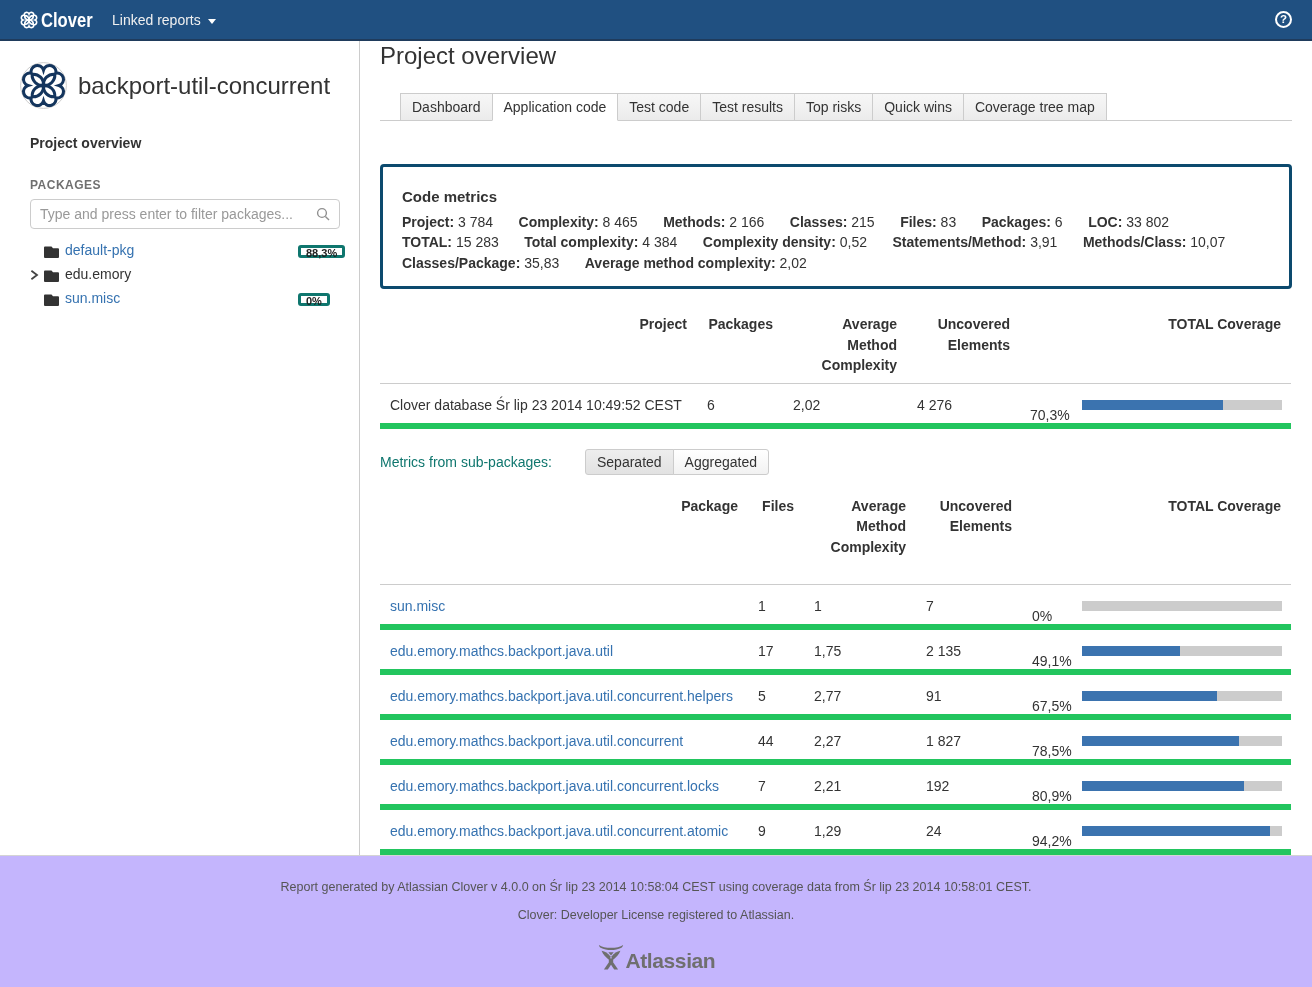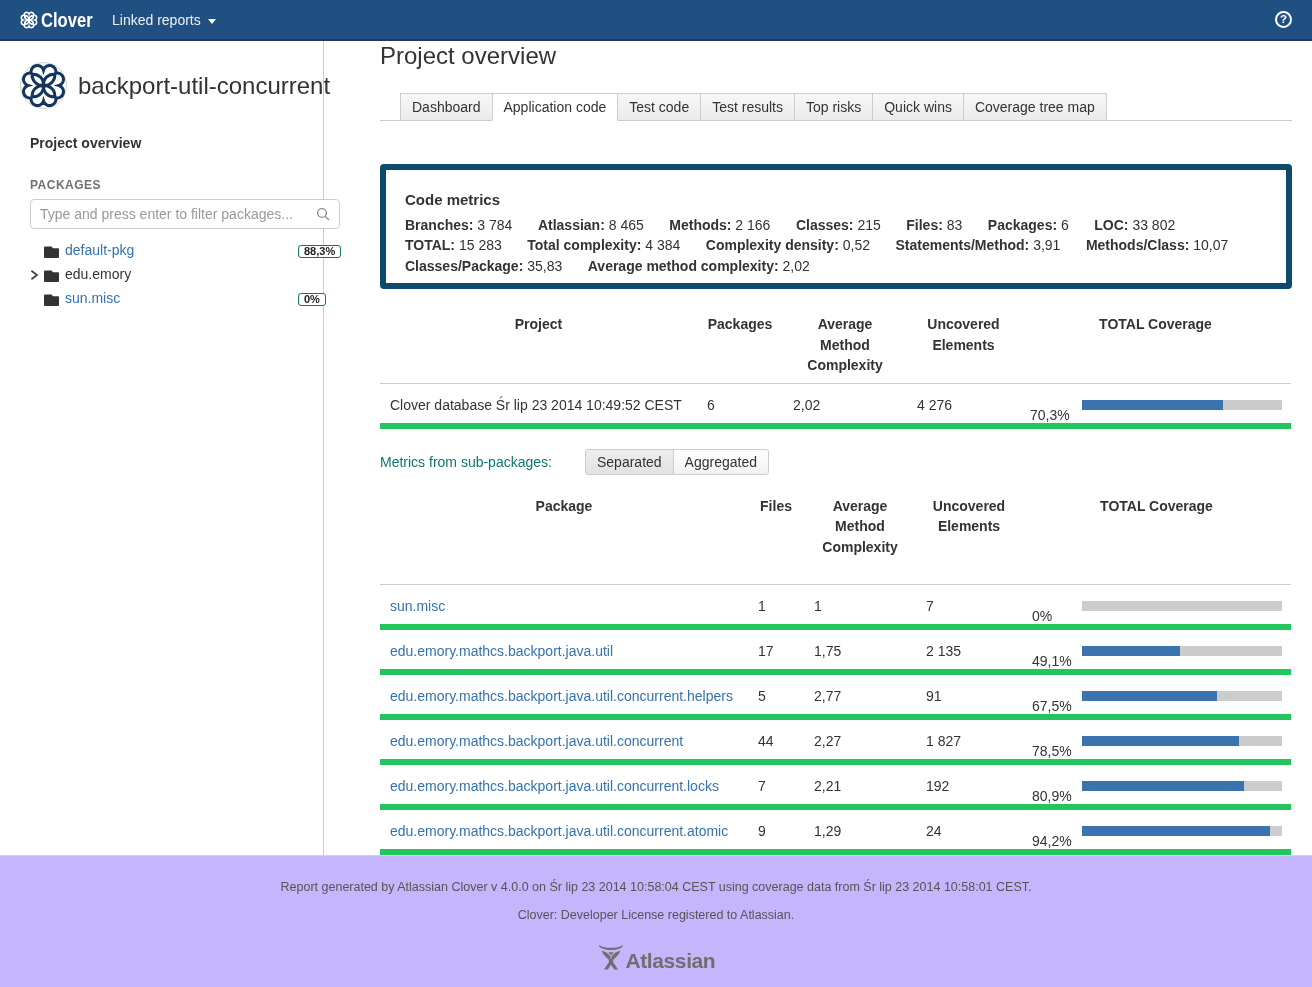--- a/index.html
+++ b/index.html
@@ -11,58 +11,58 @@
 #nav { height:41px; background:#205081; border-bottom:2px solid #1f3b5c; color:#fff; position:relative; }
 #nav .brand { position:absolute; left:20px; top:11px; display:flex; align-items:center; }
 #nav .brand svg { margin-right:3px; }
 #nav .brand .name { font-size:20px; font-weight:bold; color:#fff; line-height:18px; display:inline-block; transform:scaleX(0.83); transform-origin:0 50%; }
 #nav .linked { position:absolute; left:112px; top:12px; font-size:14px; color:#f0f0f0; line-height:17px; }
 #nav .linked .caret { display:inline-block; width:0; height:0; border-left:4px solid transparent; border-right:4px solid transparent; border-top:5px solid #fff; margin-left:7px; vertical-align:middle; }
 #nav .help { position:absolute; left:1275px; top:11px; width:17px; height:17px; border:2px solid #fff; border-radius:50%; color:#fff; font-size:11.5px; font-weight:bold; text-align:center; line-height:13px; }
 
 
 #wrap { position:relative; min-height:810px; }
-#sidebar { position:absolute; left:0; top:0; bottom:0; width:324px; border-right:1px solid #ccc;padding-left:32px; }
+#sidebar { position:absolute; left:0; top:0; bottom:0; width:360px; border-right:1px solid #ccc;padding-left:32px; }
 #main { margin-left:360px; padding:0 20px 0 20px; overflow:hidden; }
 
 
 #proj-head { position:absolute; left:20px; top:21px; white-space:nowrap; height:47px; }
 #proj-head svg { position:absolute; left:0; top:0; }
 #proj-head .ptitle { position:absolute; left:58px; top:11px; font-size:24px; line-height:26px; color:#333; white-space:nowrap; }
 #sb-overview { position:absolute; left:30px; top:95px; font-weight:bold; font-size:14px; color:#333; line-height:14px; }
 #sb-pkg-label { position:absolute; left:30px; top:137.5px; font-size:12px; font-weight:bold; color:#707070; letter-spacing:0.5px; line-height:12px; }
 #sb-search { position:absolute; left:30px; top:158px; }
 #sb-search input { width:310px; height:30px; border:1px solid #ccc; border-radius:4px; padding:0 30px 0 9px; font-size:14px; font-family:"Liberation Sans",sans-serif; color:#999; outline:none; }
 #sb-search .mag { position:absolute; right:10px; top:8px; }
 #tree { position:absolute; left:0; top:196.5px; width:360px; }
 .titem { position:relative; height:24px; line-height:24px; padding-left:65px; font-size:14px; }
 .titem .chev { position:absolute; left:30px; top:8px; }
 .titem .fold { position:absolute; left:44px; top:8px; }
-.titem .badge { position:absolute; left:298px; top:7.5px; border:1px solid #0f766e; border-radius:3px; background:#fff; font-size:11px; font-weight:bold; color:#222; line-height:11px; padding:0 5px; height:13px; }
+.titem .badge { position:absolute; left:298px; top:7.5px; border:3px solid #0f766e; border-radius:3px; background:#fff; font-size:11px; font-weight:bold; color:#222; line-height:11px; padding:0 5px; height:13px; }
 
 
 #crumb { margin-top:21.5px; font-size:14px; line-height:17px; height:17px; }
 #main h1.pagetitle { font-size:24px; font-weight:normal; color:#333; margin:2px 0 0 0; line-height:26px; height:26px; }
 
 
 #tabs { margin-top:24px; height:28px; padding-left:20px; display:flex; position:relative;align-items:flex-end; }
 #tabs:after { content:""; position:absolute; left:0; right:0; bottom:0; height:1px; background:#ccc; }
 #tabs .tab { border:1px solid #ccc; background:linear-gradient(#f7f7f7,#ebebeb); padding:0 11px; line-height:26px; font-size:14px; color:#333; margin-right:-1px; height:28px; position:relative; }
 #tabs .tab.active { background:#fff; z-index:2; border-bottom:1px solid #fff; }
 
 
-#metrics { margin-top:43px; border:6px solid #0c4a6e; border-radius:4px; padding:22px 19px 0 19px; height:125px; }
+#metrics { margin-top:43px; border:3px solid #0c4a6e; border-radius:4px; padding:22px 19px 0 19px; height:125px; }
 #metrics .mtitle { font-weight:bold; font-size:15px; line-height:16px; }
 #metrics .mline { line-height:20.4px; font-size:14px; }
 #metrics .mline.first { margin-top:7px; }
 #metrics .sp { display:inline-block; width:25.5px; }
 
 
 table.rpt { border-collapse:collapse; table-layout:fixed; width:911px; }
-table.rpt th { text-align:center; font-size:14px; color:#333; padding:2px 10px 7.7px 10px; vertical-align:top; font-weight:bold; line-height:20.5px; border-bottom:1px solid #ccc; }
+table.rpt th { text-align:right; font-size:14px; color:#333; padding:2px 10px 7.7px 10px; vertical-align:top; font-weight:bold; line-height:20.5px; border-bottom:1px solid #ccc; }
 table.rpt td { font-size:14px; padding:0 10px; vertical-align:middle; border-bottom:6px solid #22c55e; }
 table.rpt td:last-child { padding-right:0; }
 .bar { display:inline-block; vertical-align:middle; width:200px; height:10px; background:#ccc; }
 .bar i { display:block; height:10px; background:#3b73af; }
 .pct { display:inline-block; width:52px; vertical-align:middle;margin-top:20px; }
 
 #tbl1 { margin-top:23px; }
 #tbl1 td { height:38.5px; padding-top:3px; }
 #tbl2 th { padding-top:4.5px; padding-bottom:26.5px; }
 #tbl2 td { height:35.4px; padding-top:3px; }
@@ -166,21 +166,21 @@
       <div class="tab active">Application code</div>
       <div class="tab">Test code</div>
       <div class="tab">Test results</div>
       <div class="tab">Top risks</div>
       <div class="tab">Quick wins</div>
       <div class="tab">Coverage tree map</div>
     </div>
 
     <div id="metrics">
       <div class="mtitle">Code metrics</div>
-      <div class="mline first"><b>Branches:</b> 3 784<span class="sp"></span><b>Atlassian:</b> 8 465<span class="sp"></span><b>Methods:</b> 2 166<span class="sp"></span><b>Classes:</b> 215<span class="sp"></span><b>Files:</b> 83<span class="sp"></span><b>Packages:</b> 6<span class="sp"></span><b>LOC:</b> 33 802</div>
+      <div class="mline first"><b>Project:</b> 3 784<span class="sp"></span><b>Complexity:</b> 8 465<span class="sp"></span><b>Methods:</b> 2 166<span class="sp"></span><b>Classes:</b> 215<span class="sp"></span><b>Files:</b> 83<span class="sp"></span><b>Packages:</b> 6<span class="sp"></span><b>LOC:</b> 33 802</div>
       <div class="mline"><b>TOTAL:</b> 15 283<span class="sp"></span><b>Total complexity:</b> 4 384<span class="sp"></span><b>Complexity density:</b> 0,52<span class="sp"></span><b>Statements/Method:</b> 3,91<span class="sp"></span><b>Methods/Class:</b> 10,07</div>
       <div class="mline"><b>Classes/Package:</b> 35,83<span class="sp"></span><b>Average method complexity:</b> 2,02</div>
     </div>
 
     <table class="rpt" id="tbl1">
       <colgroup>
           <col style="width:317px">
           <col style="width:86px">
           <col style="width:124px">
           <col style="width:113px">

